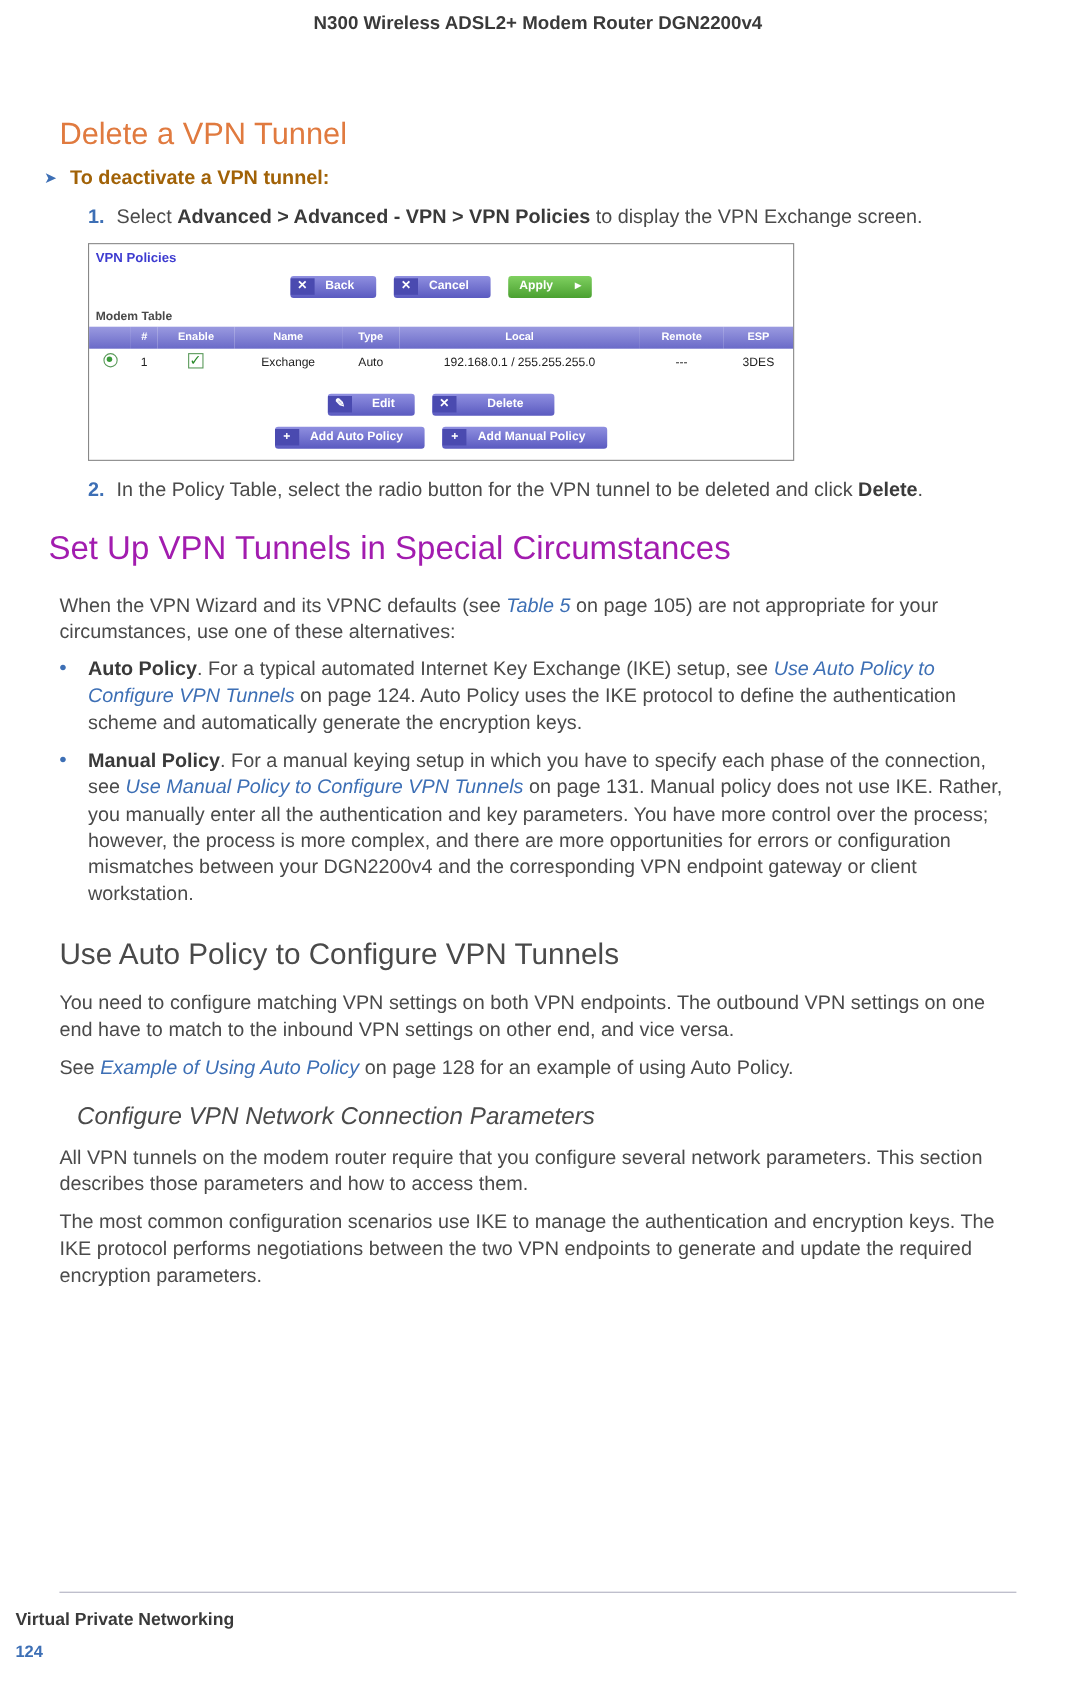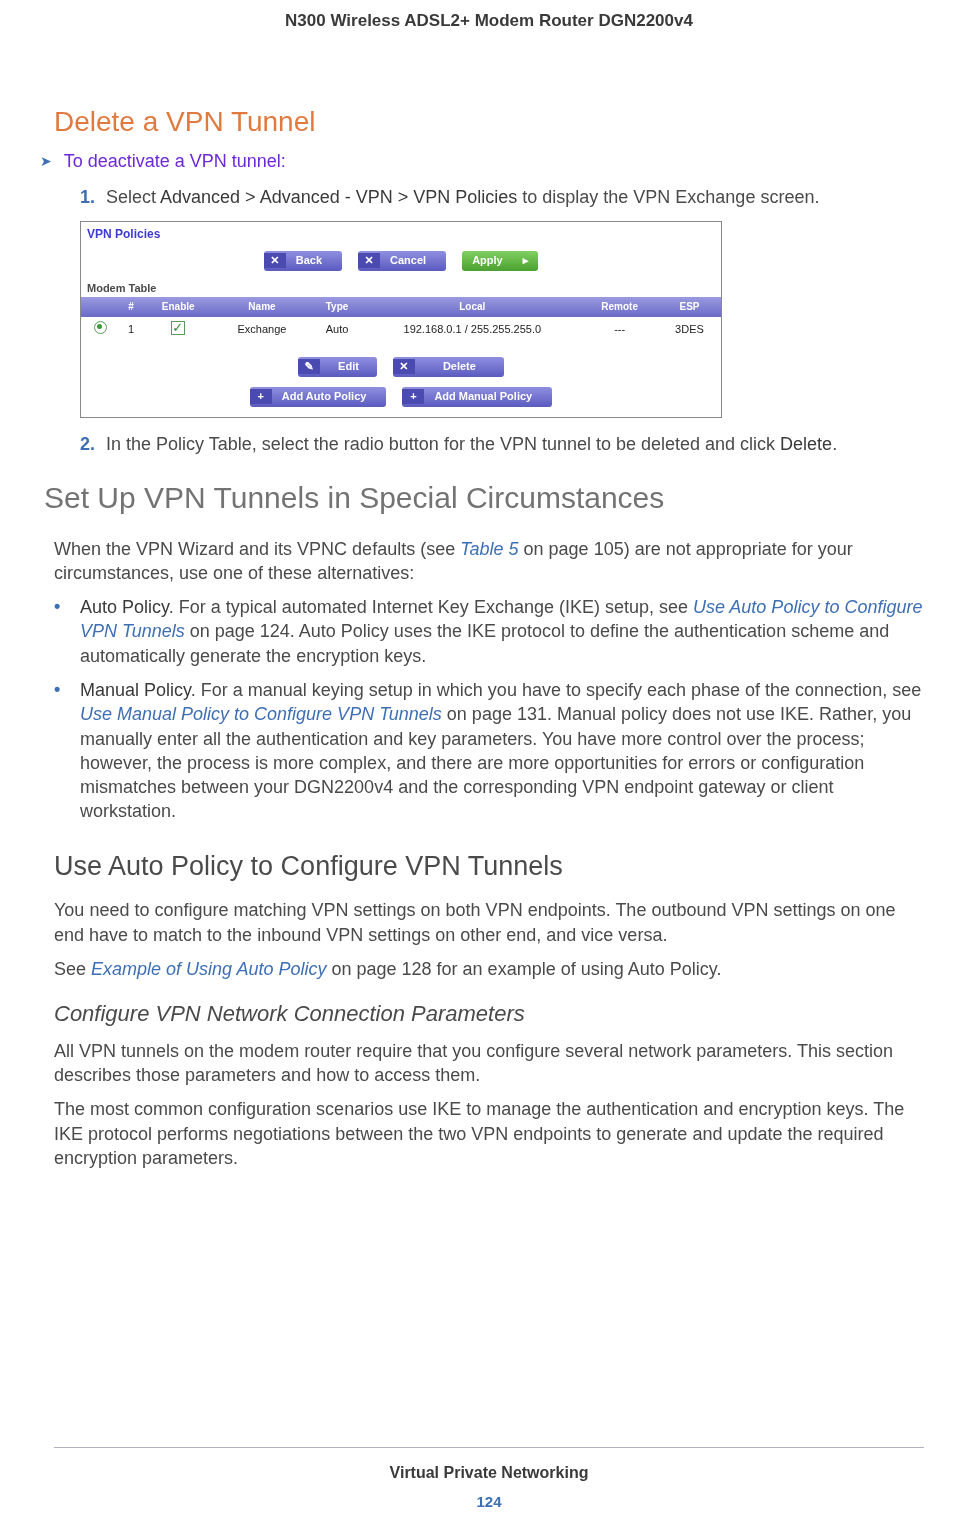--- a/index.html
+++ b/index.html
@@ -1,56 +1,56 @@
 <!DOCTYPE html>
 <html><head>
 <meta charset="utf-8">
 <style>
 html,body{margin:0;padding:0;background:#fff;color:#4a4a4a;font-family:Arial,Helvetica,sans-serif;font-size:18px;line-height:1.35}
 .page{width:950px;min-height:1534px;margin:0 auto;position:relative;box-sizing:border-box;padding:0 40px 0 40px}
 .header-title{text-align:center;font-weight:bold;color:#3a3a3a;padding-top:10px;font-size:17px}
 .content{padding-top:70px}
 h2.orange{color:#e07a3f;font-weight:normal;font-size:28px;margin:0 0 8px 0;font-family:"Trebuchet MS",Arial,sans-serif}
-h2.blue{color:#737373;font-weight:normal;font-size:30px;margin:22px 0 18px -10px;font-family:"Trebuchet MS",Arial,sans-serif}
+h2.blue{color:#a21caf;font-weight:normal;font-size:30px;margin:22px 0 18px -10px;font-family:"Trebuchet MS",Arial,sans-serif}
 h3.sub{color:#4a4a4a;font-weight:normal;font-size:27px;margin:24px 0 14px 0;font-family:"Trebuchet MS",Arial,sans-serif}
-h4.sub2{color:#4a4a4a;font-style:italic;font-weight:normal;font-size:22px;margin:18px 0 10px 0;font-family:"Trebuchet MS",Arial,sans-serif}
+h4.sub2{color:#4a4a4a;font-style:italic;font-weight:normal;font-size:22px;margin:18px 0 10px 16px;font-family:"Trebuchet MS",Arial,sans-serif}
 .proc{display:flex;align-items:flex-start;margin-bottom:12px;margin-left:-14px}
 .proc .arrow{color:#3d6fb5;font-size:14px;margin-right:12px;line-height:24px}
-.proc .txt{font-weight:normal;color:#6d28d9}
+.proc .txt{font-weight:bold;color:#a16207}
 ol.steps{list-style:none;margin:0 0 0 26px;padding:0}
 ol.steps>li{display:flex;margin-bottom:6px}
 ol.steps .num{color:#3d6fb5;font-weight:bold;min-width:26px}
 ol.steps .body{flex:1}
 ul.bullets{list-style:none;margin:8px 0 0 0;padding:0}
 ul.bullets>li{display:flex;margin-bottom:10px}
 ul.bullets .dot{color:#3d6fb5;font-weight:bold;min-width:26px;line-height:22px}
 ul.bullets .body{flex:1}
 a.link{color:#3d6fb5;font-style:italic;text-decoration:none}
-b{color:#3a3a3a;font-weight:normal}
+b{color:#3a3a3a;font-weight:bold}
 p{margin:8px 0 10px 0}
 
 .shot{border:1px solid #888;width:640px;margin:12px 0 14px 26px;font-size:12px}
 .shot-title{color:#3d3bd0;font-weight:bold;padding:4px 6px 6px 6px}
 .button-row{display:flex;gap:16px;justify-content:center;padding:2px 0 8px 0}
 .btn{display:flex;align-items:center;color:#fff;font-weight:bold;border-radius:3px;height:20px;font-size:11px;overflow:hidden}
 .btn .cap{width:22px;display:flex;align-items:center;justify-content:center}
 .btn .lab{padding:0 20px 0 10px}
 .btn.purple{background:linear-gradient(#8f8fe0,#5a5ac0)}
 .btn.purple .cap{background:#4a4ab0}
 .btn.green{background:linear-gradient(#7fd060,#4aa030)}
 .btn.green .arrow-r{padding-right:10px}
 .tbl-caption{font-weight:bold;padding:2px 6px;font-size:11px}
 .tbl{width:100%;border-collapse:collapse}
 .tbl th{background:linear-gradient(#9a9ae0,#6a6ac8);color:#fff;font-size:10px;font-weight:bold;padding:3px 4px;text-align:center}
 .tbl td{font-size:11px;text-align:center;padding:4px 4px;color:#222}
 .radio{display:inline-block;width:11px;height:11px;border:1px solid #5a9a5a;border-radius:50%;position:relative}
 .radio::after{content:"";position:absolute;left:2px;top:2px;width:5px;height:5px;background:#3a9a3a;border-radius:50%}
 .chk{display:inline-block;width:12px;height:12px;border:1px solid #5a9a5a;position:relative}
 .chk::after{content:"✓";position:absolute;left:0;top:-3px;color:#2a8a2a;font-size:13px}
-.footer{position:absolute;bottom:22px;left:0;right:0;text-align:center}
+.footer{position:absolute;bottom:22px;left:0;right:0;text-align:left}
 .footer-rule{border-top:1px solid #b0b0c0;margin:0 40px 14px 40px}
 .footer-text{font-weight:bold;color:#3a3a3a;font-size:16px}
 .footer-page{color:#3d6fb5;font-weight:bold;margin-top:8px;font-size:15px}
 </style>
 </head>
 <body>
 
 <div class="page">
   <div class="header-title">N300 Wireless ADSL2+ Modem Router DGN2200v4</div>
 

